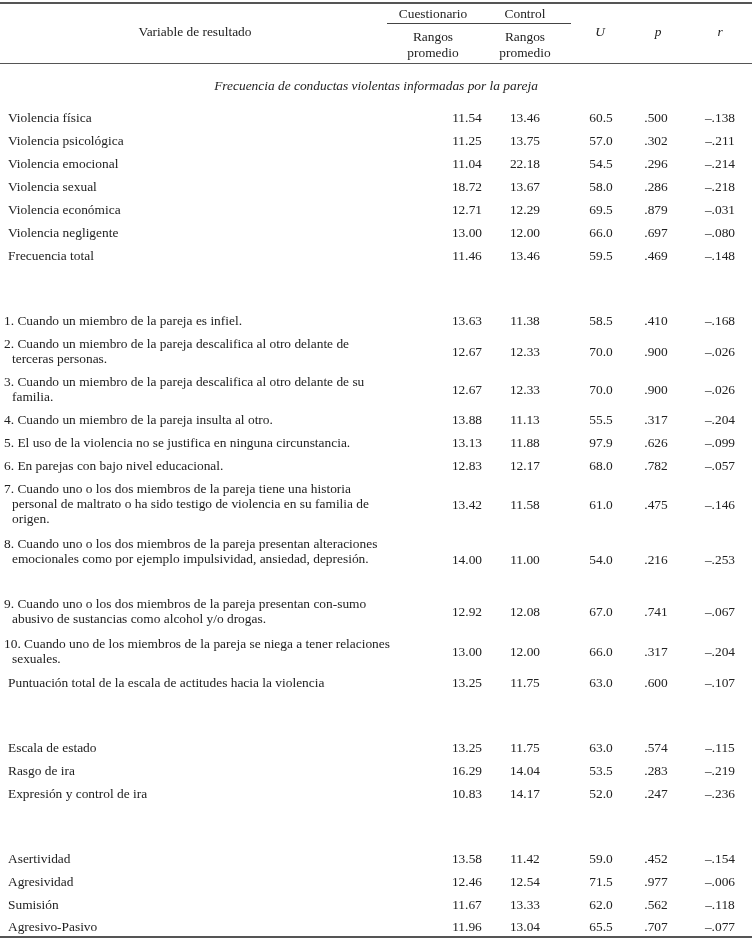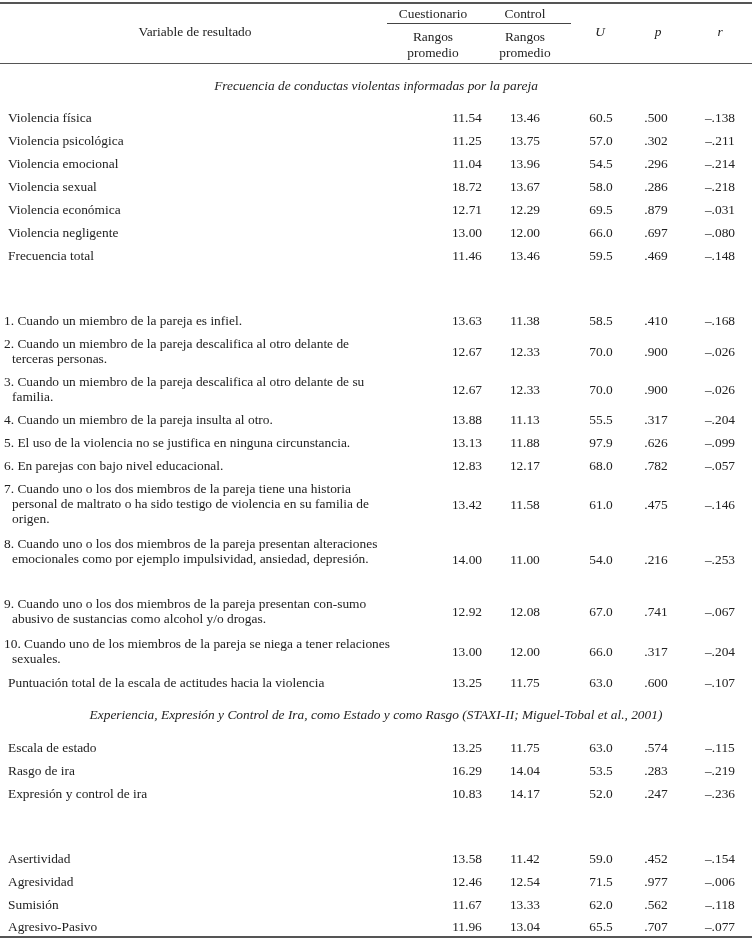--- a/index.html
+++ b/index.html
@@ -68,21 +68,21 @@
     <div class="label">Violencia psicológica</div>
     <div class="num c-exp">11.25</div>
     <div class="num c-ctl">13.75</div>
     <div class="num c-u">57.0</div>
     <div class="num c-p">.302</div>
     <div class="num c-r">–.211</div>
   </div>
   <div class="row" style="top:156px">
     <div class="label">Violencia emocional</div>
     <div class="num c-exp">11.04</div>
-    <div class="num c-ctl">13.96</div>
+    <div class="num c-ctl">22.18</div>
     <div class="num c-u">54.5</div>
     <div class="num c-p">.296</div>
     <div class="num c-r">–.214</div>
   </div>
   <div class="row" style="top:179px">
     <div class="label">Violencia sexual</div>
     <div class="num c-exp">18.72</div>
     <div class="num c-ctl">13.67</div>
     <div class="num c-u">58.0</div>
     <div class="num c-p">.286</div>
@@ -195,21 +195,20 @@
   </div>
   <div class="row" style="top:675px">
     <div class="label">Puntuación total de la escala de actitudes hacia la violencia</div>
     <div class="num c-exp">13.25</div>
     <div class="num c-ctl">11.75</div>
     <div class="num c-u">63.0</div>
     <div class="num c-p">.600</div>
     <div class="num c-r">–.107</div>
   </div>
 
-  <div class="section" style="top:707px">Experiencia, Expresión y Control de Ira, como Estado y como Rasgo (STAXI-II; Miguel-Tobal et al., 2001)</div>
   <div class="row" style="top:740px">
     <div class="label">Escala de estado</div>
     <div class="num c-exp">13.25</div>
     <div class="num c-ctl">11.75</div>
     <div class="num c-u">63.0</div>
     <div class="num c-p">.574</div>
     <div class="num c-r">–.115</div>
   </div>
   <div class="row" style="top:763px">
     <div class="label">Rasgo de ira</div>

